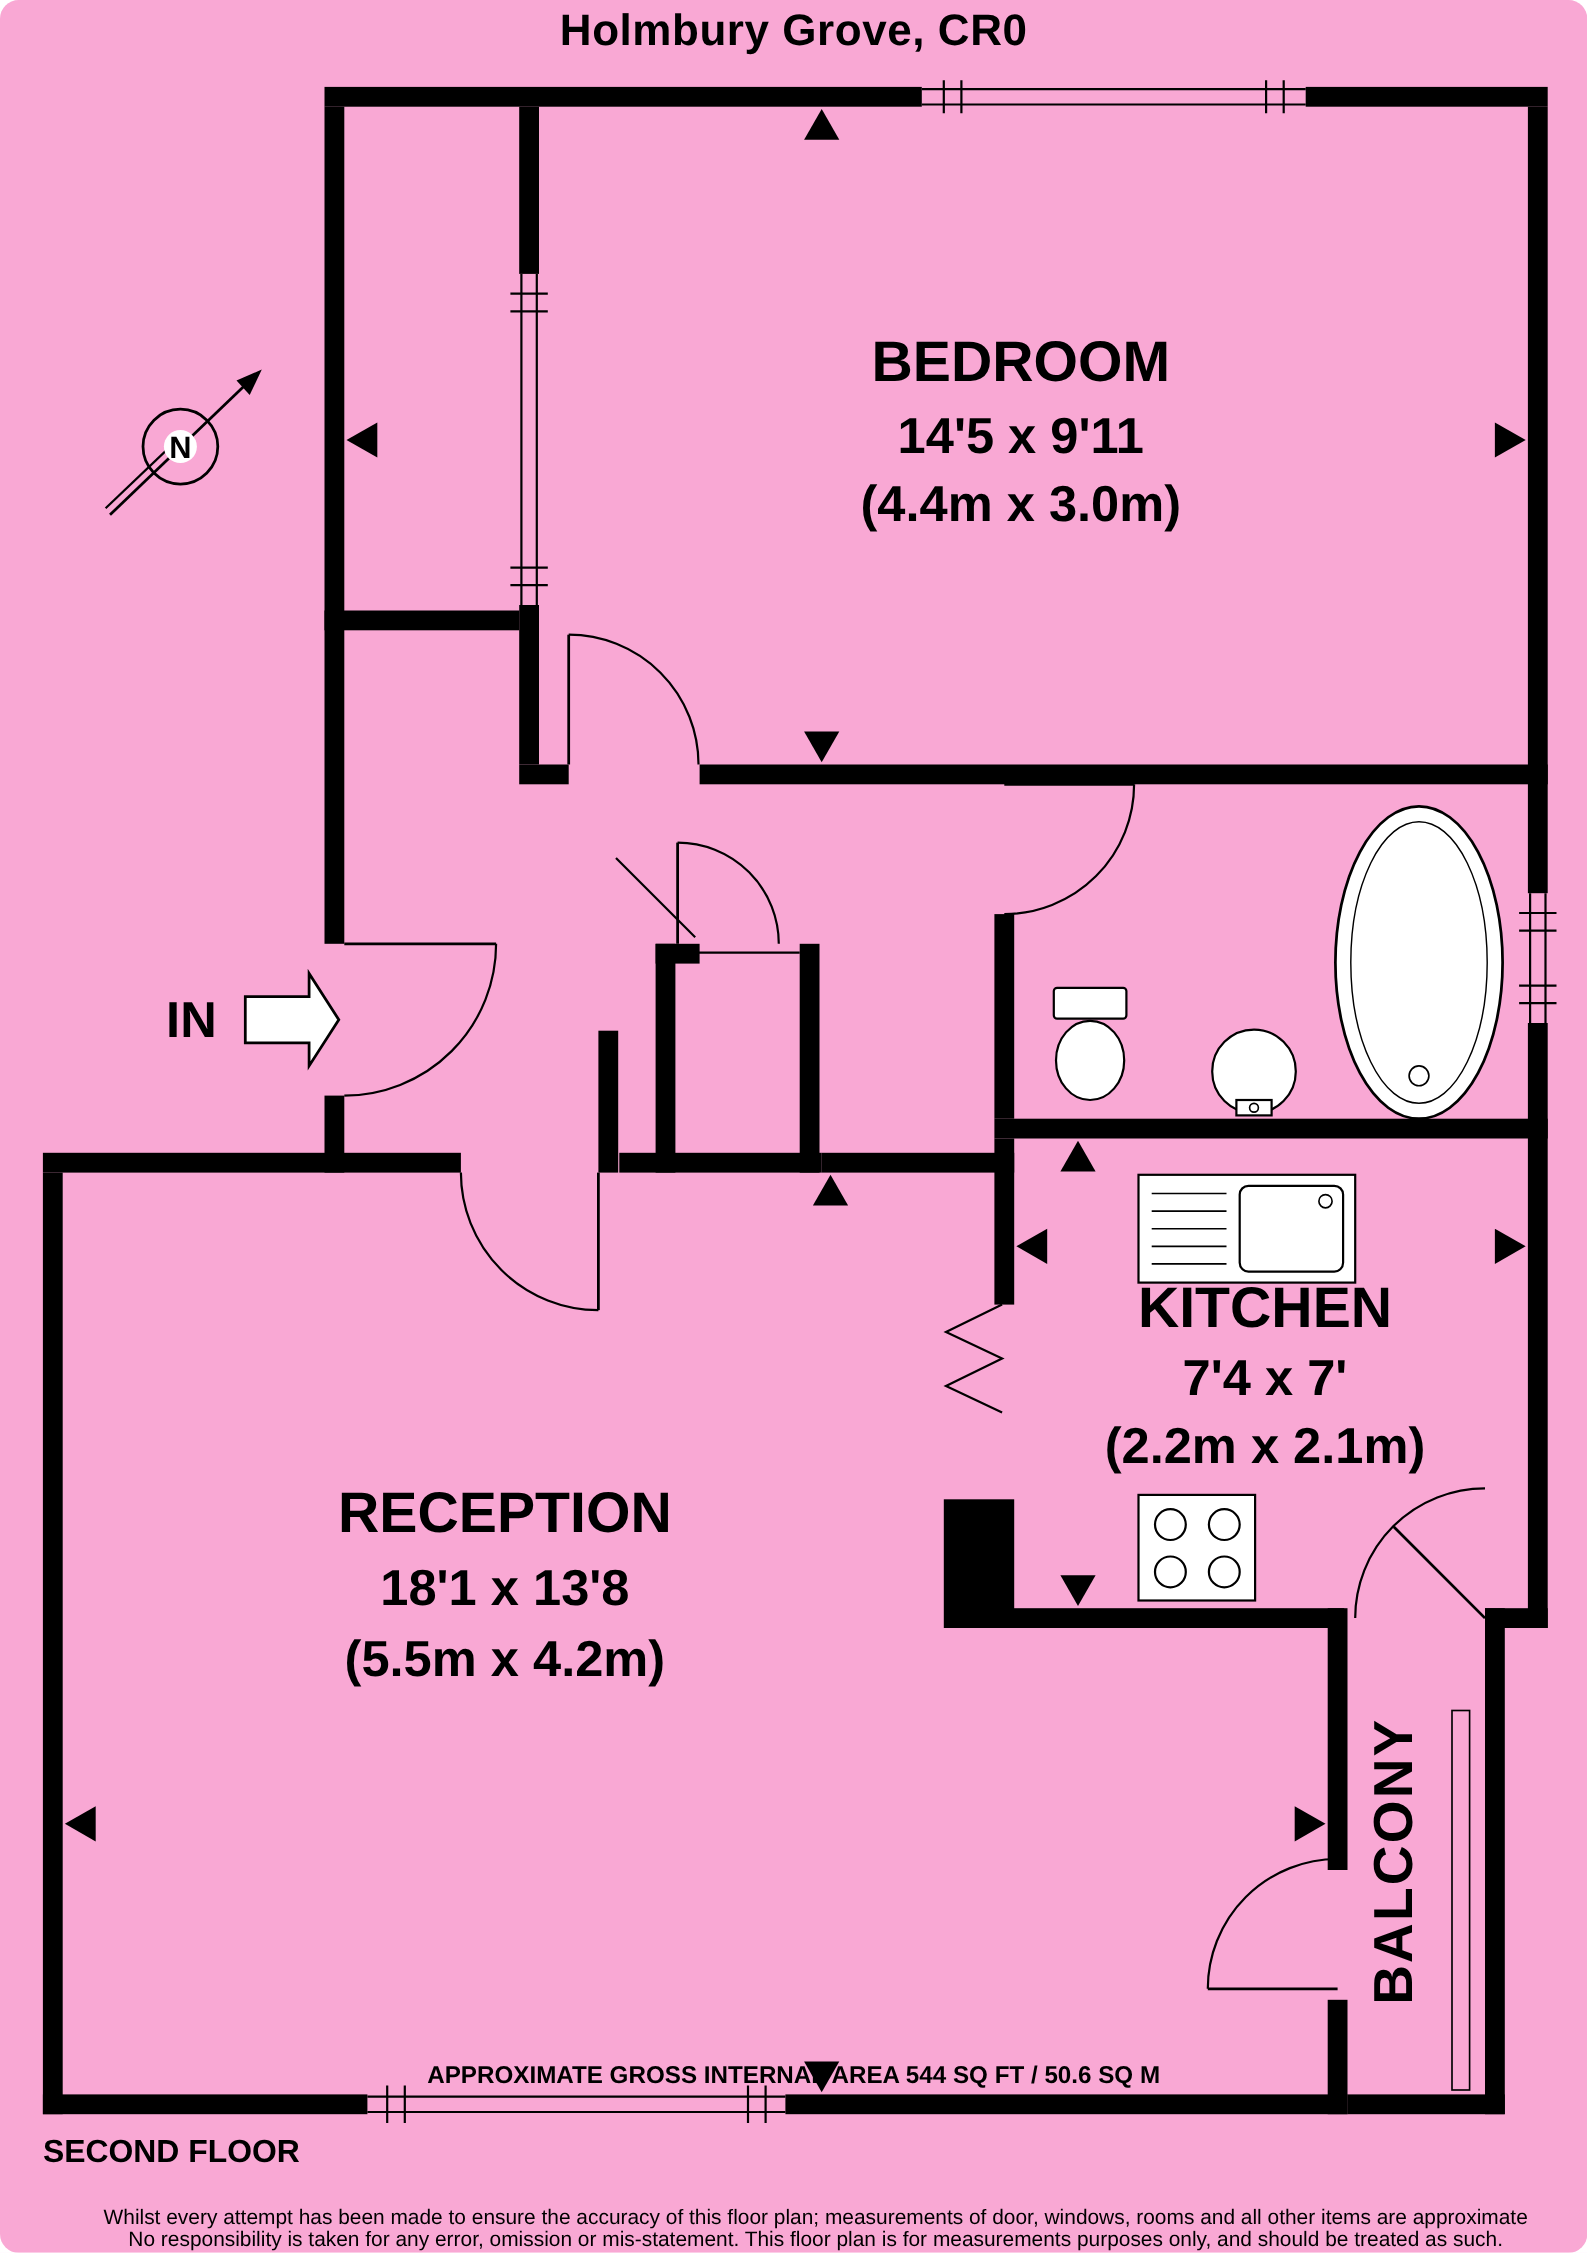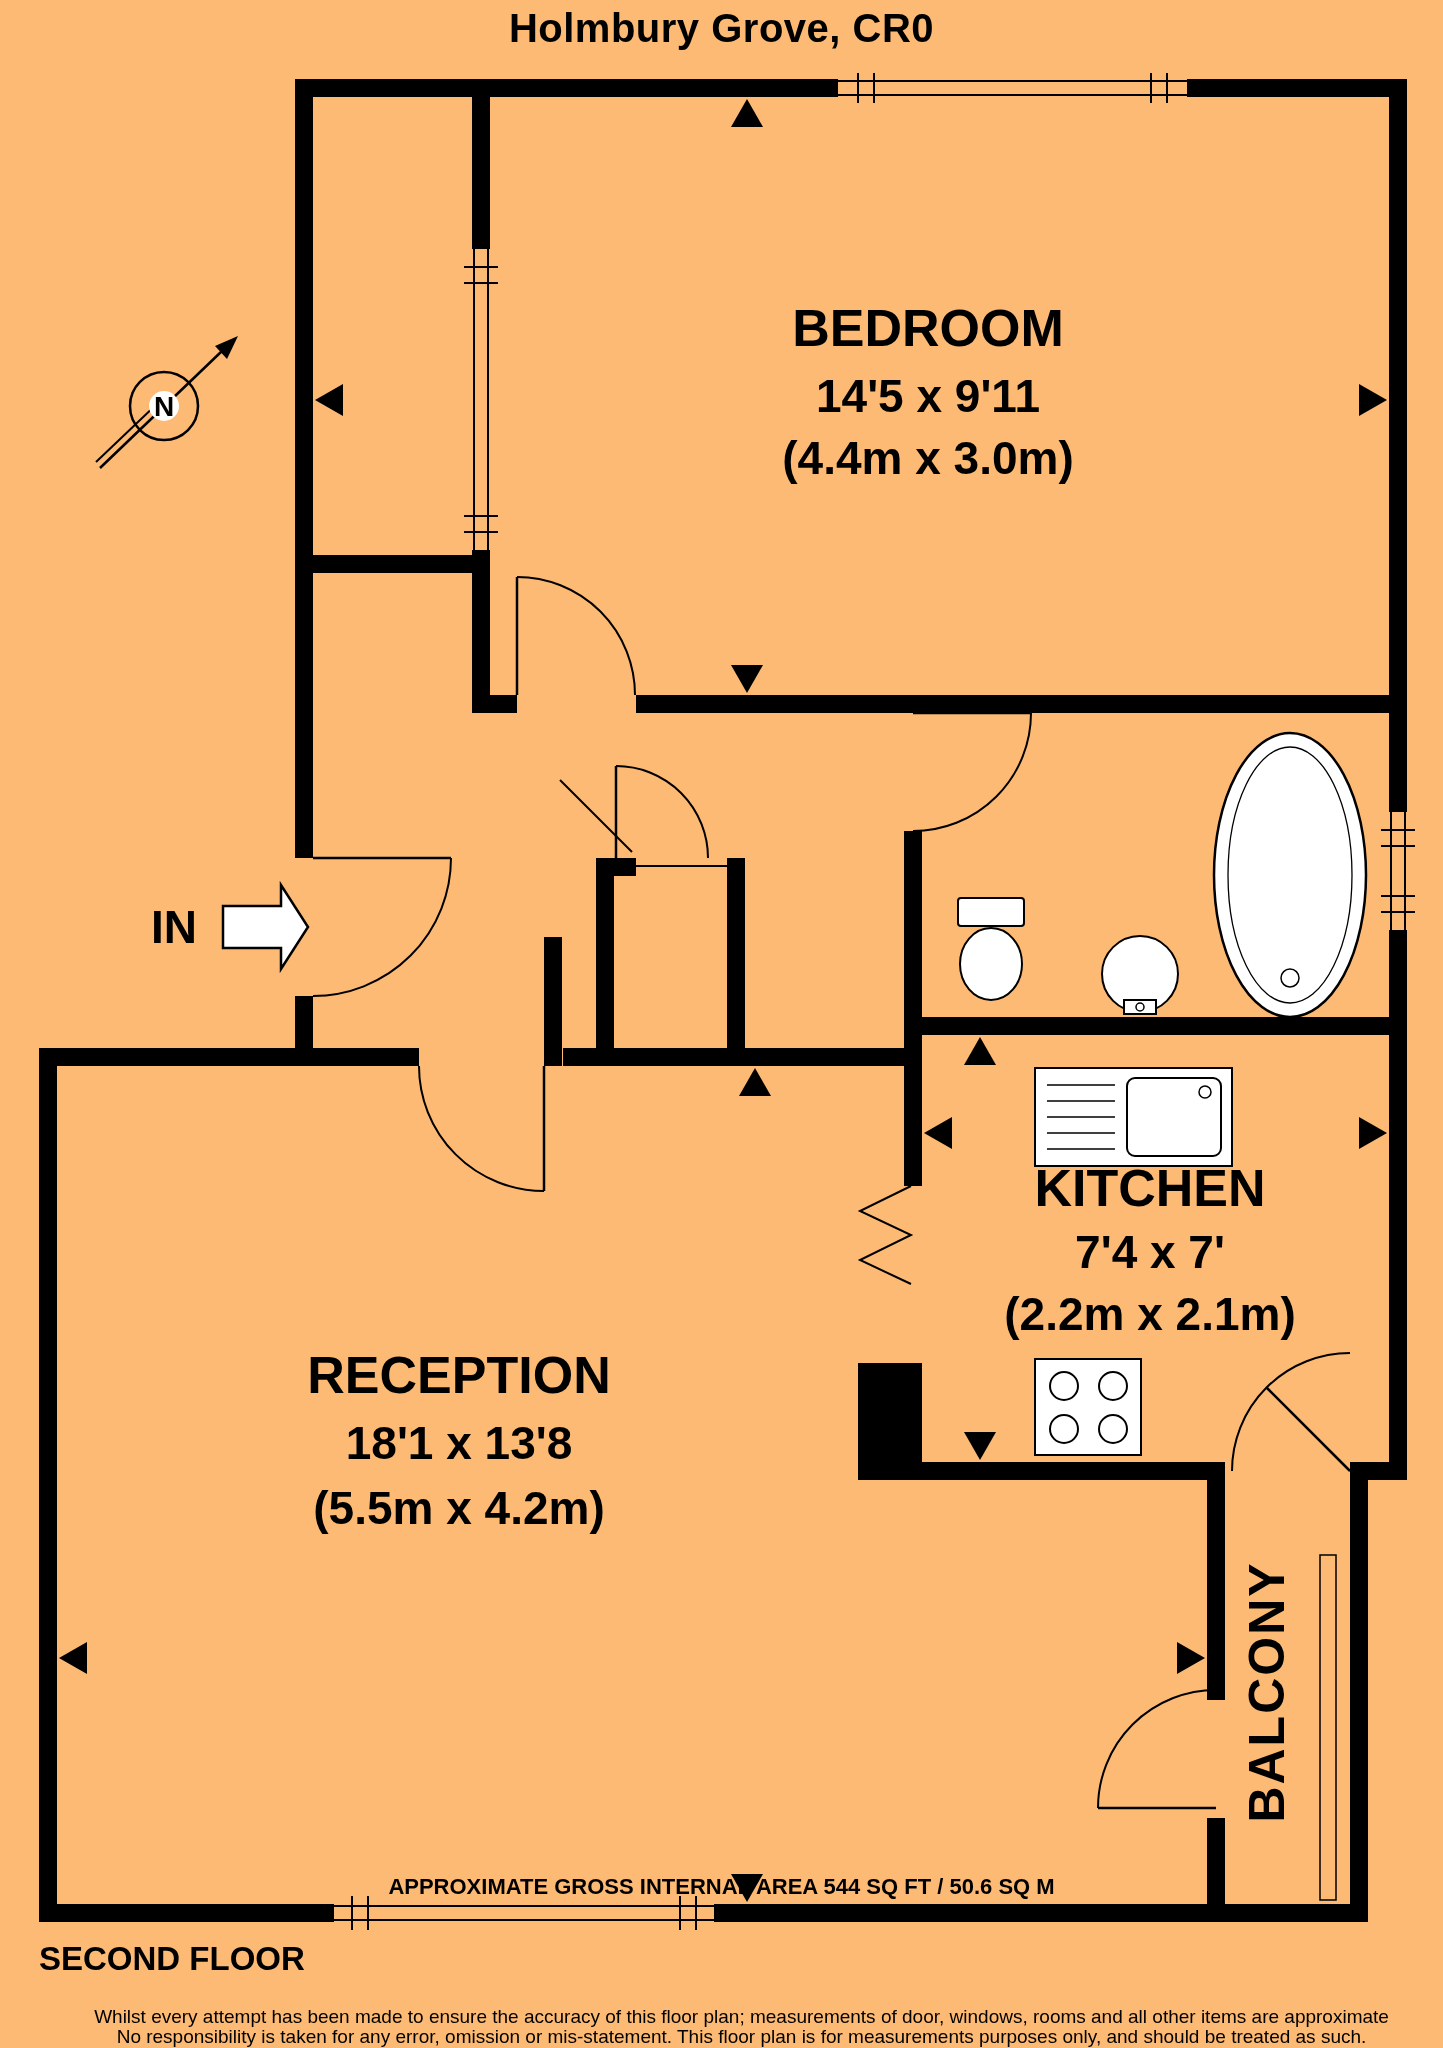--- a/index.html
+++ b/index.html
@@ -1,21 +1,21 @@
 <!DOCTYPE html>
 <html><head>
 <meta charset="utf-8">
 <style>
   html,body{margin:0;padding:0;background:#fff;}
-  .page{position:relative;width:1443px;height:2048px;background:#fdba74;overflow:hidden;
-        font-family:"Liberation Sans",sans-serif;color:#000;}
+  .page{position:relative;width:1443px;height:2048px;background:#f9a8d4;overflow:hidden;
+        font-family:"Liberation Sans",sans-serif;color:#000;border-radius:17px;}
   .title{position:absolute;top:6px;left:0;width:100%;text-align:center;
          font-size:40px;font-weight:bold;letter-spacing:0.5px;}
   svg.plan{position:absolute;left:0;top:0;}
-  .floor-label{position:absolute;left:39px;top:1940px;font-size:33px;font-weight:bold;}
+  .floor-label{position:absolute;left:39px;top:1940px;font-size:29px;font-weight:bold;}
   .area-label{position:absolute;top:1874px;left:0;width:100%;text-align:center;
               font-size:22px;font-weight:bold;}
   .disc{position:absolute;left:0;width:100%;text-align:center;font-size:19px;padding-left:20px;}
   .disc1{top:2006px;}
   .disc2{top:2026px;}
   svg text{font-family:"Liberation Sans",sans-serif;fill:#000;}
   .rn{font-weight:bold;font-size:52px;text-anchor:middle;}
   .rd{font-weight:bold;font-size:46px;text-anchor:middle;}
   .bal{font-weight:bold;font-size:50px;text-anchor:middle;letter-spacing:2px;}
   .inlbl{font-weight:bold;font-size:46px;text-anchor:middle;}

